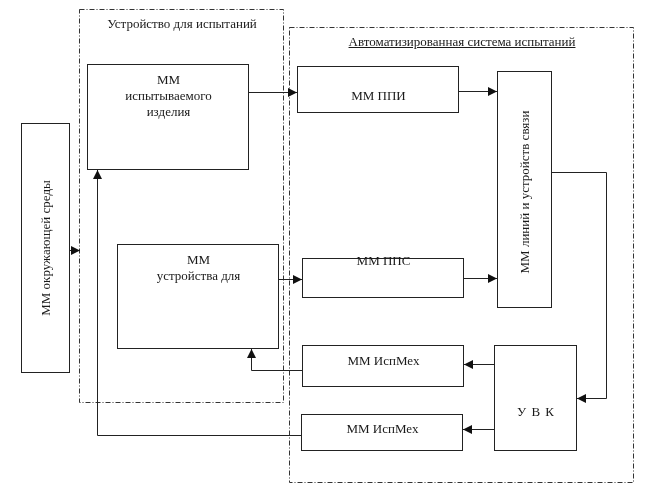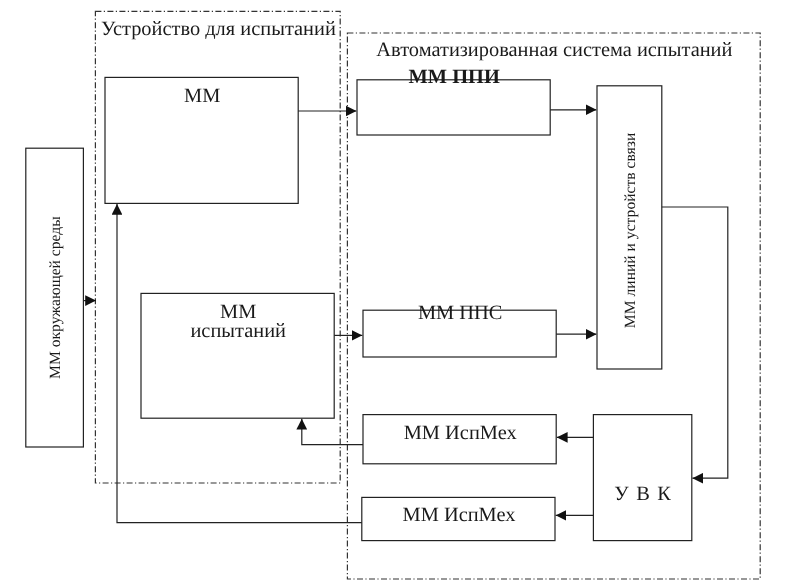--- a/index.html
+++ b/index.html
@@ -1,19 +1,19 @@
 <!DOCTYPE html>
 <html><head>
   <meta charset="utf-8">
   <style>
     html, body { margin: 0; padding: 0; background: #ffffff; }
     body { width: 655px; height: 487px; position: relative; overflow: hidden;
            font-family: "Liberation Serif", "DejaVu Serif", serif; color: #1a1a1a; }
     svg { position: absolute; left: 0; top: 0; }
-    .lbl { position: absolute; font-size: 17px; line-height: 16px; text-align: center; white-space: nowrap; }
+    .lbl { position: absolute; font-size: 13px; line-height: 16px; text-align: center; white-space: nowrap; }
     .vlbl { position: absolute; font-size: 13px; line-height: 16px; white-space: nowrap;
             transform-origin: center center; transform: rotate(-90deg); text-align: center; }
   </style>
 </head>
 <body>
 
 <svg width="655" height="487" viewBox="0 0 655 487">
   <defs>
     <marker id="arr" viewBox="0 0 10 10" refX="10" refY="5" markerWidth="9" markerHeight="9" orient="auto" markerUnits="userSpaceOnUse">
       <path d="M0,0 L10,5 L0,10 z" fill="#111"></path>
@@ -39,31 +39,33 @@
   <line x1="278.5" y1="279.5" x2="302" y2="279.5" stroke="#222" stroke-width="1" marker-end="url(#arr)"></line>
   <line x1="463.5" y1="278.5" x2="497" y2="278.5" stroke="#222" stroke-width="1" marker-end="url(#arr)"></line>
   <polyline points="551.5,172.5 606.5,172.5 606.5,398.5 577,398.5" fill="none" stroke="#222" stroke-width="1" marker-end="url(#arr)"></polyline>
   <line x1="494.5" y1="364.5" x2="464" y2="364.5" stroke="#222" stroke-width="1" marker-end="url(#arr)"></line>
   <line x1="494.5" y1="429.5" x2="463" y2="429.5" stroke="#222" stroke-width="1" marker-end="url(#arr)"></line>
   <polyline points="302.5,370.5 251.5,370.5 251.5,349" fill="none" stroke="#222" stroke-width="1" marker-end="url(#arr)"></polyline>
   <polyline points="301.5,435.5 97.5,435.5 97.5,170" fill="none" stroke="#222" stroke-width="1" marker-end="url(#arr)"></polyline>
 </svg>
 
 <div class="lbl" style="left:80px; top:16px; width:204px;">Устройство для испытаний</div>
-<div class="lbl" style="left:290px; top:34px; width:344px;">Автоматизированная система испытаний</div>
+<div class="lbl" style="left:290px; top:34px; width:344px;text-decoration:underline;">Автоматизированная система испытаний</div>
 
 <div style="position:absolute; left:88px; top:72px; width:161px;">
   <div class="lbl" style="position:static;">ММ</div>
+  <div class="lbl" style="position:static;">испытываемого</div>
+  <div class="lbl" style="position:static;">изделия</div>
 </div>
 
 <div style="position:absolute; left:118px; top:252px; width:161px;">
   <div class="lbl" style="position:static;">ММ</div>
-  <div class="lbl" style="position:static;">испытаний</div>
+  <div class="lbl" style="position:static;">устройства для</div>
 </div>
 
-<div class="lbl" style="left:298px; top:56px; width:161px;font-weight:bold;">ММ   ППИ</div>
+<div class="lbl" style="left:298px; top:88px; width:161px;">ММ   ППИ</div>
 <div class="lbl" style="left:303px; top:253px; width:161px;">ММ   ППС</div>
 <div class="lbl" style="left:303px; top:353px; width:161px;">ММ   ИспМех</div>
 <div class="lbl" style="left:302px; top:421px; width:161px;">ММ   ИспМех</div>
 <div class="lbl" style="left:495px; top:404px; width:82px; letter-spacing:1px;">У В К</div>
 
 <div class="vlbl" style="left:-79px; top:240px; width:250px; height:16px;">ММ   окружающей среды</div>
 <div class="vlbl" style="left:415px; top:184px; width:220px; height:16px;">ММ линий и устройств связи</div>
 
 </body></html>

